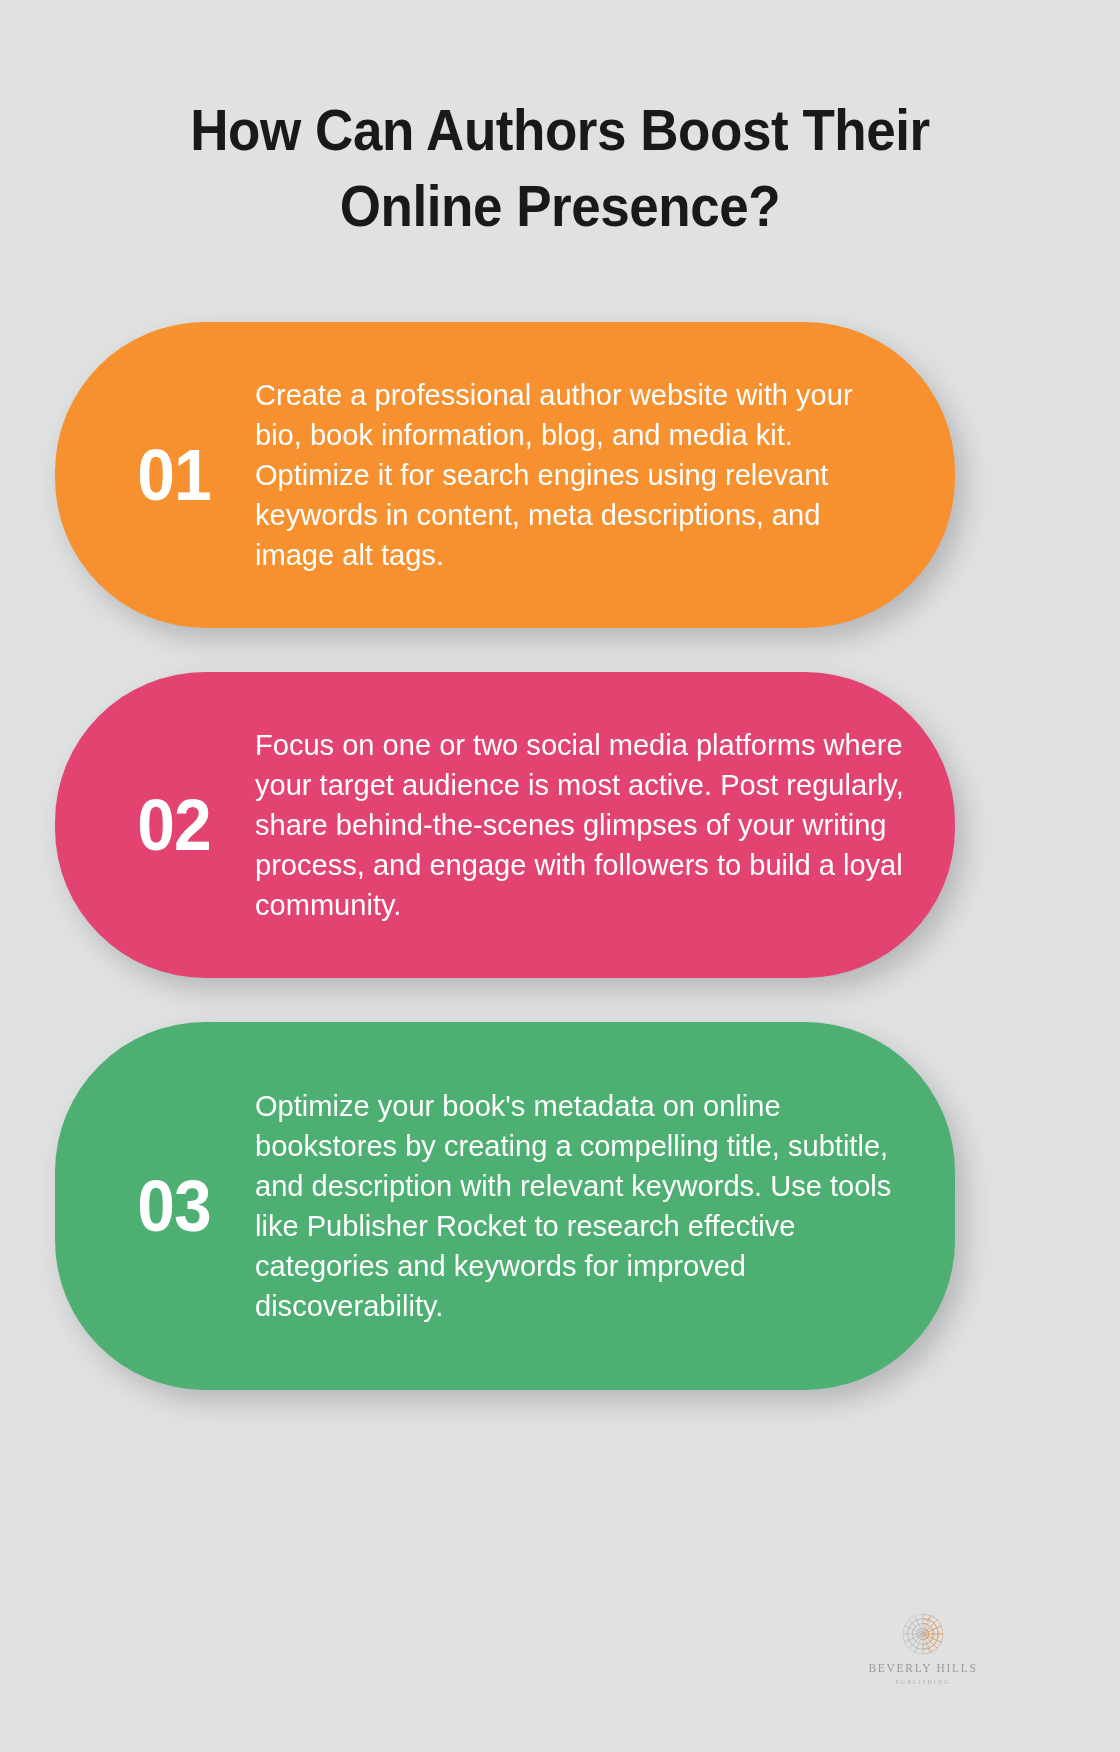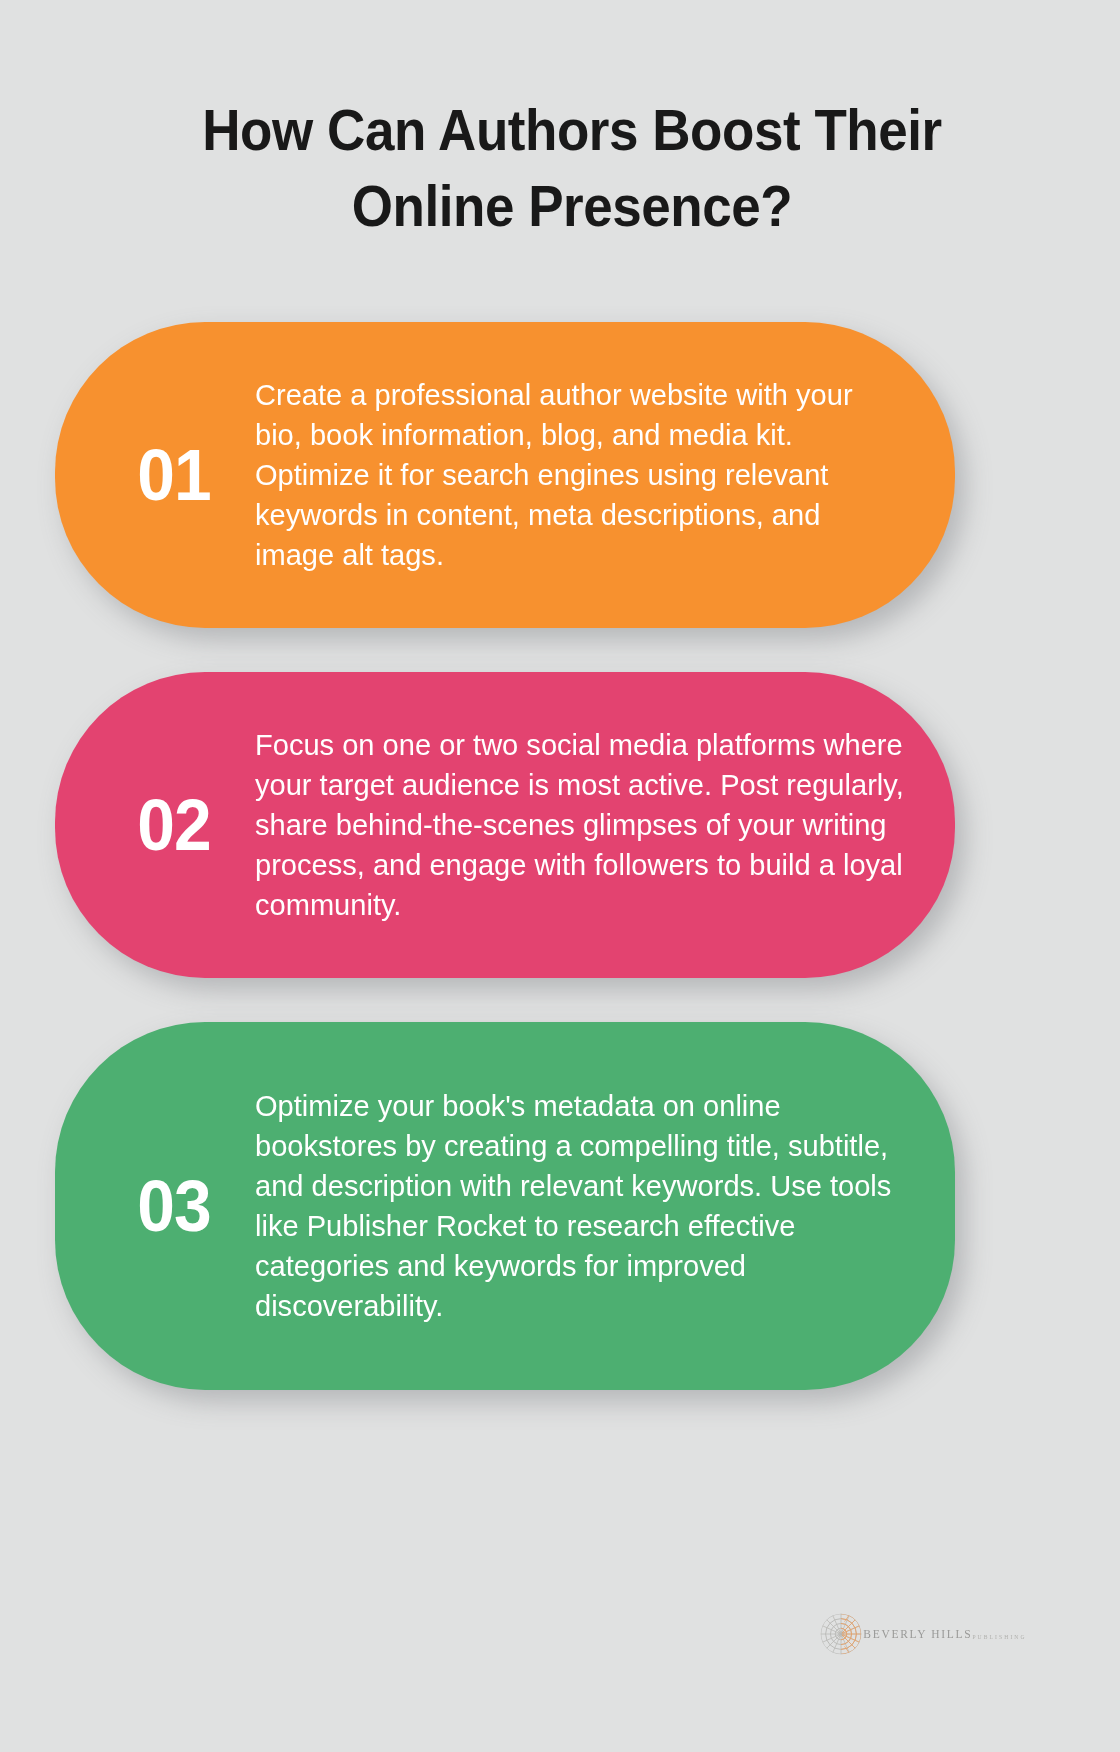--- a/index.html
+++ b/index.html
@@ -18,21 +18,21 @@
   .page {
     position: relative;
     width: 1120px;
     height: 1752px;
     box-sizing: border-box;
   }
 
   
   .title-block {
     position: absolute;
-    left: 72px;
+    left: 60px;
     top: 92px;
     width: 1000px;
     text-align: center;
   }
   .title-line {
     display: block;
     font-family: "Liberation Sans Narrow", "Liberation Sans", sans-serif;
     font-weight: 700;
     font-size: 57px;
     line-height: 76px;
@@ -122,20 +122,21 @@
     width: 1120px;
     display: flex;
     flex-direction: column;
     align-items: center;
     padding-right: 0;
   }
   .logo-shift {
     position: relative;
     left: 363px;
     display: flex;
+    flex-direction: column;
     align-items: center;
   }
   .logo-mark {
     width: 44px;
     height: 44px;
     margin-bottom: 7px;
   }
   .logo-name {
     font-family: "Liberation Serif", serif;
     font-size: 11.5px;

